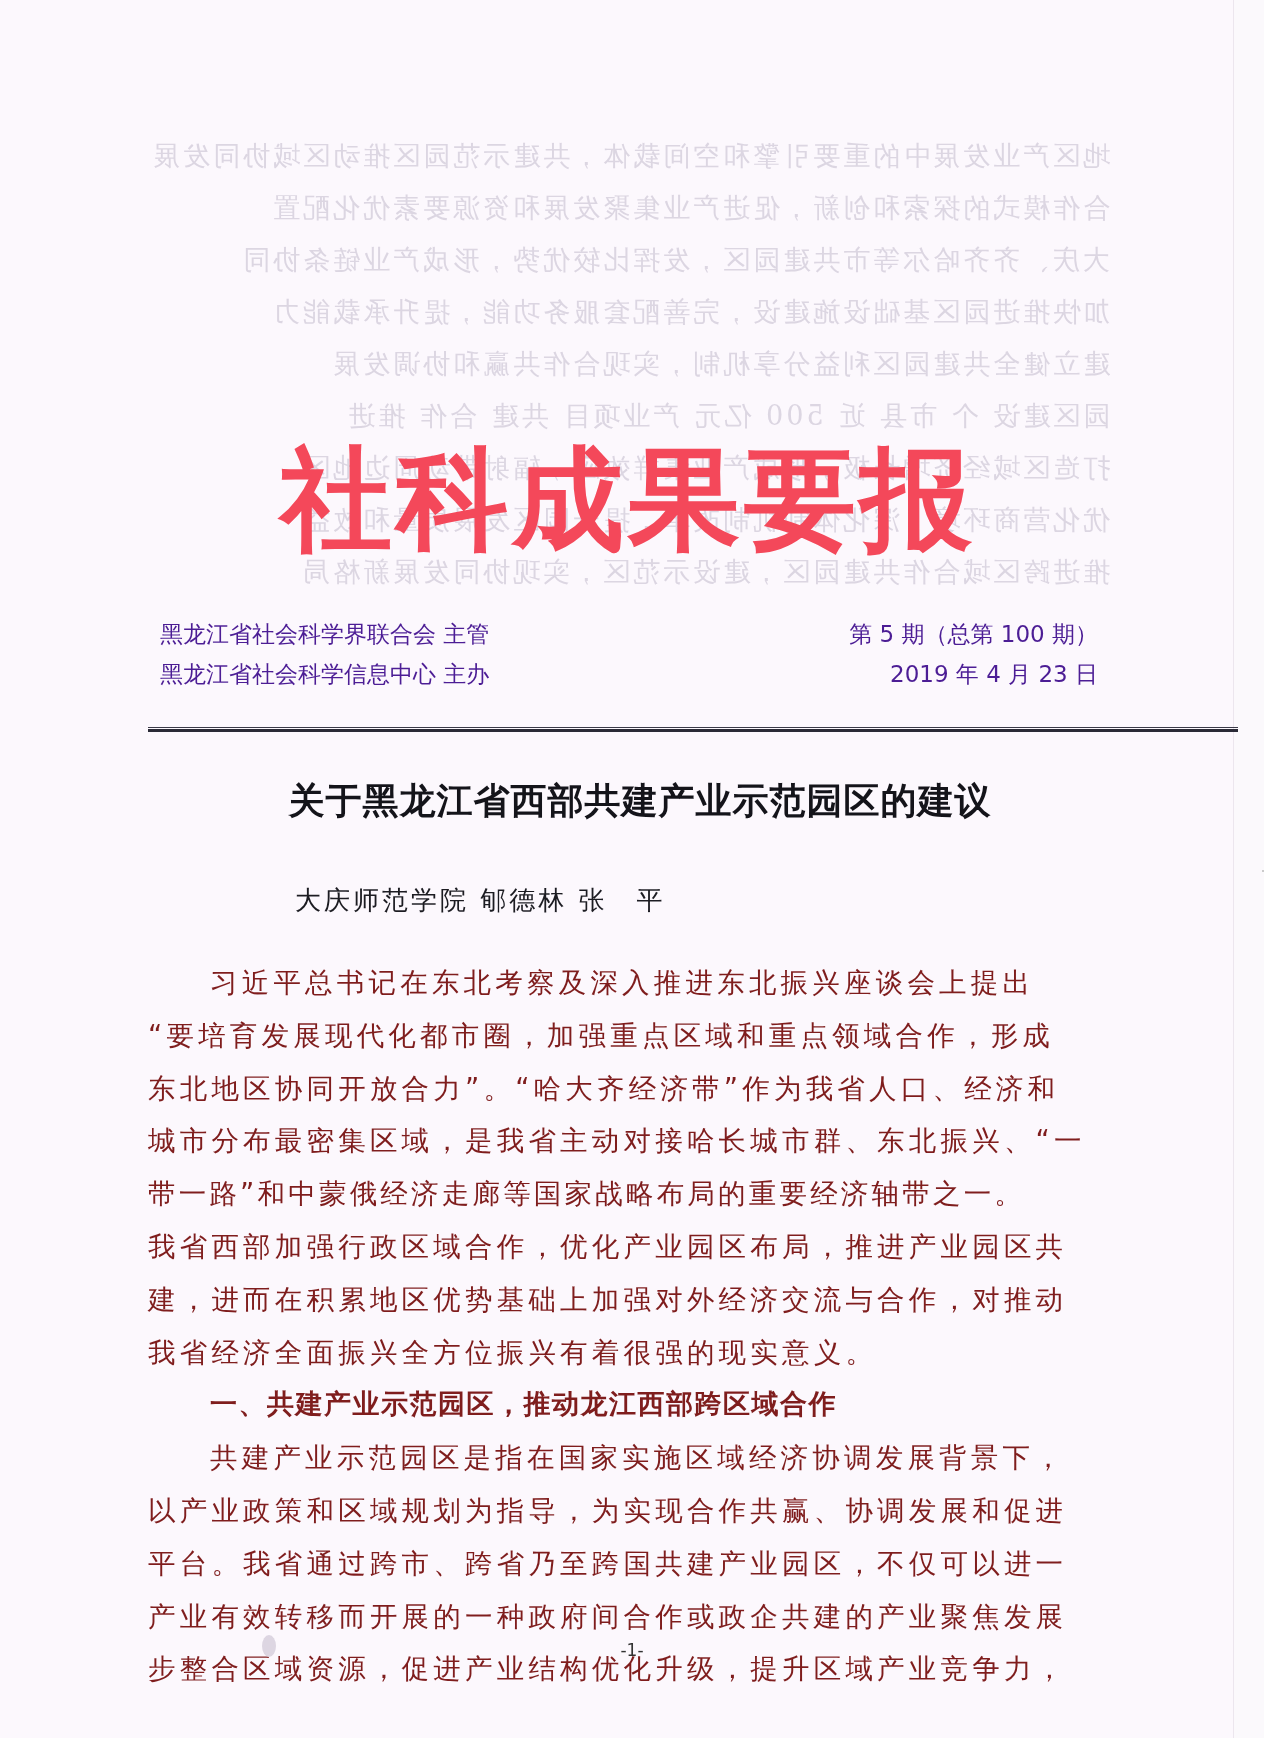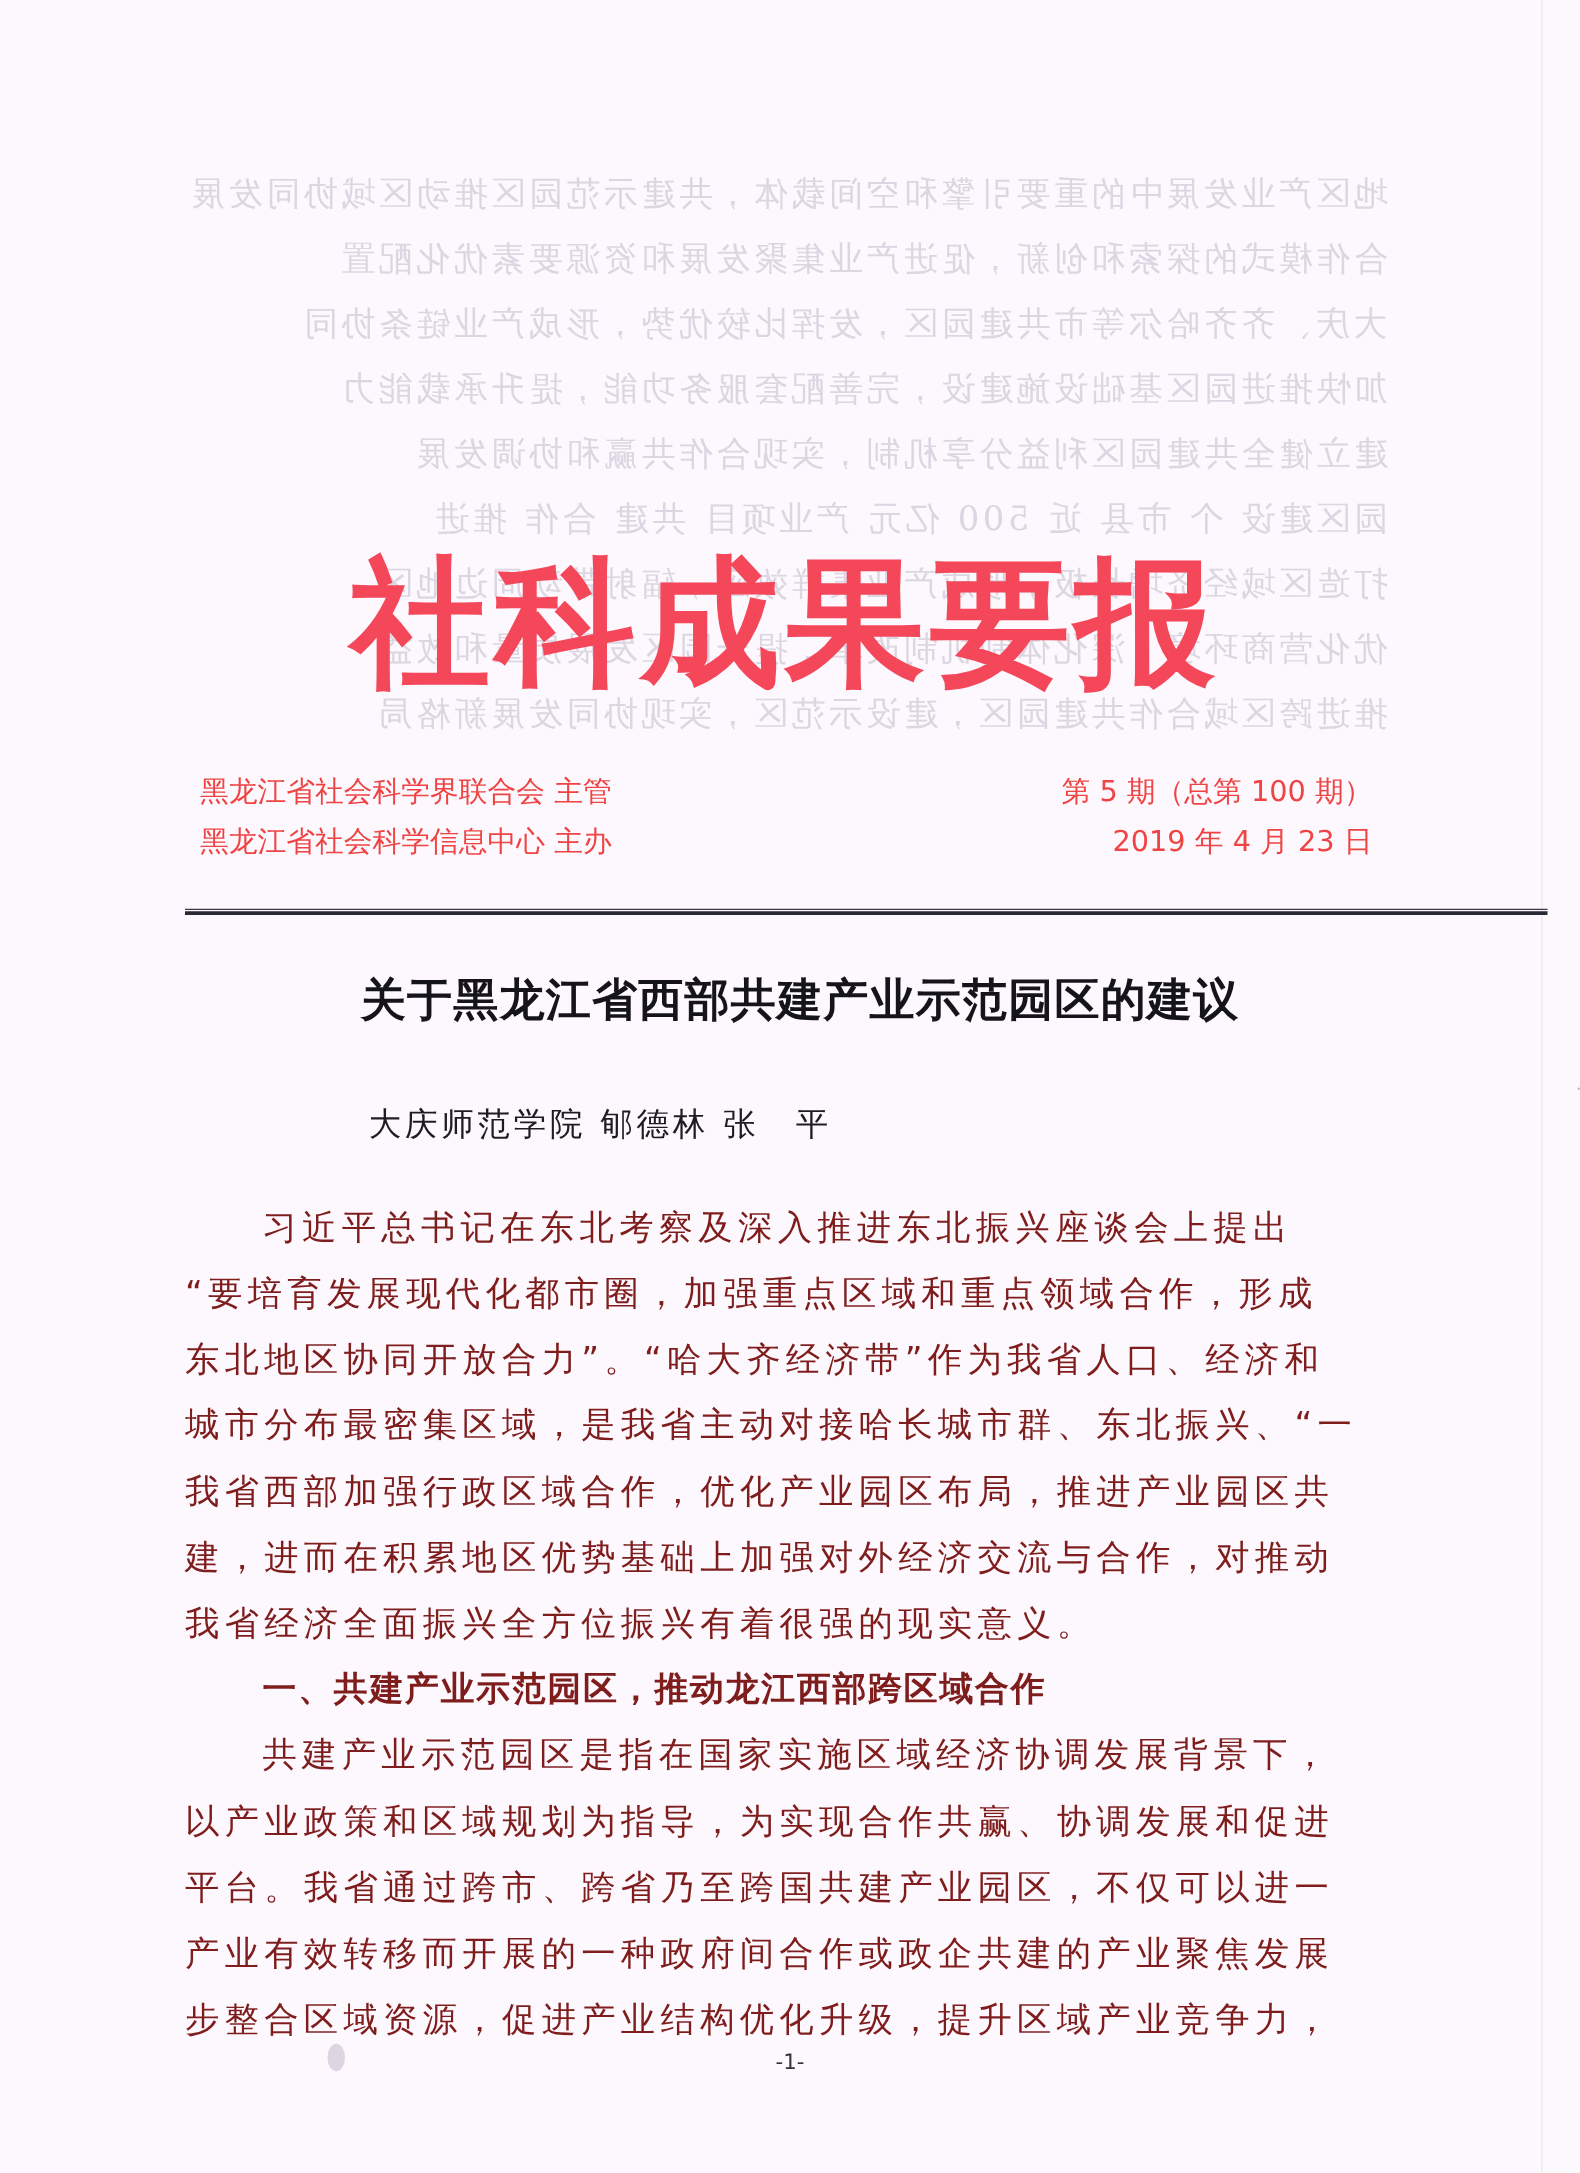--- a/index.html
+++ b/index.html
@@ -47,21 +47,21 @@
     font-size: 112px;
     line-height: 120px;
     color: #f4485a;
     letter-spacing: 4px;
   }
   .meta-left, .meta-right {
     position: absolute;
     font-family: "DejaVu Sans", "Liberation Sans", sans-serif;
     font-size: 23px;
     line-height: 40px;
-    color: #ef4444;
+    color: #4c1d95;
   }
   .meta-left { left: 160px; top: 614px; }
   .meta-right { right: 166px; top: 614px; text-align: right; }
   .meta-row { display: block; white-space: nowrap; }
   .divider {
     position: absolute;
     left: 148px;
     top: 727px;
     width: 1090px;
     height: 5px;
@@ -163,20 +163,21 @@
 
 <h1 class="article-title" style="margin:0;text-align:center;">关于黑龙江省西部共建产业示范园区的建议</h1>
 
 <div class="byline">大庆师范学院 郇德林 张　平</div>
 
 <div class="body-text">
   <span class="line indent">习近平总书记在东北考察及深入推进东北振兴座谈会上提出</span>
   <span class="line">“要培育发展现代化都市圈，加强重点区域和重点领域合作，形成</span>
   <span class="line">东北地区协同开放合力”。“哈大齐经济带”作为我省人口、经济和</span>
   <span class="line">城市分布最密集区域，是我省主动对接哈长城市群、东北振兴、“一</span>
+  <span class="line" style="letter-spacing:3.2px;">带一路”和中蒙俄经济走廊等国家战略布局的重要经济轴带之一。</span>
   <span class="line">我省西部加强行政区域合作，优化产业园区布局，推进产业园区共</span>
   <span class="line">建，进而在积累地区优势基础上加强对外经济交流与合作，对推动</span>
   <span class="line">我省经济全面振兴全方位振兴有着很强的现实意义。</span>
   <span class="section-heading">一、共建产业示范园区，推动龙江西部跨区域合作</span>
   <span class="line indent">共建产业示范园区是指在国家实施区域经济协调发展背景下，</span>
   <span class="line">以产业政策和区域规划为指导，为实现合作共赢、协调发展和促进</span>
   <span class="line">平台。我省通过跨市、跨省乃至跨国共建产业园区，不仅可以进一</span>
   <span class="line">产业有效转移而开展的一种政府间合作或政企共建的产业聚焦发展</span>
   <span class="line">步整合区域资源，促进产业结构优化升级，提升区域产业竞争力，</span>
 </div>

